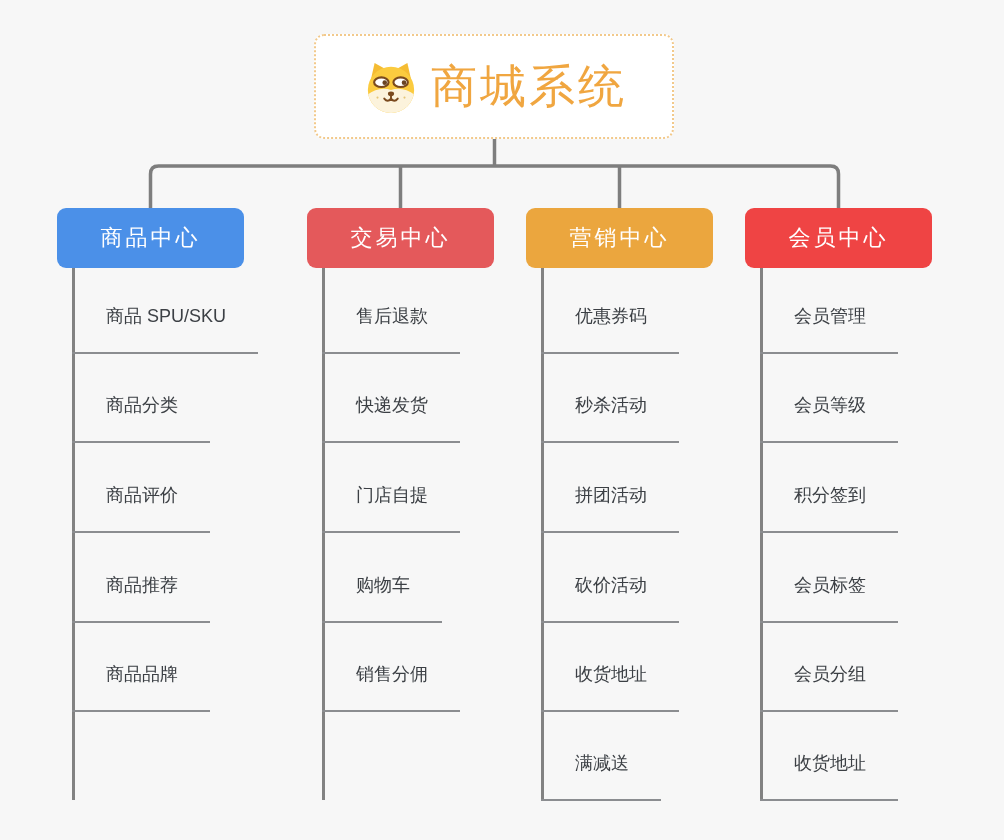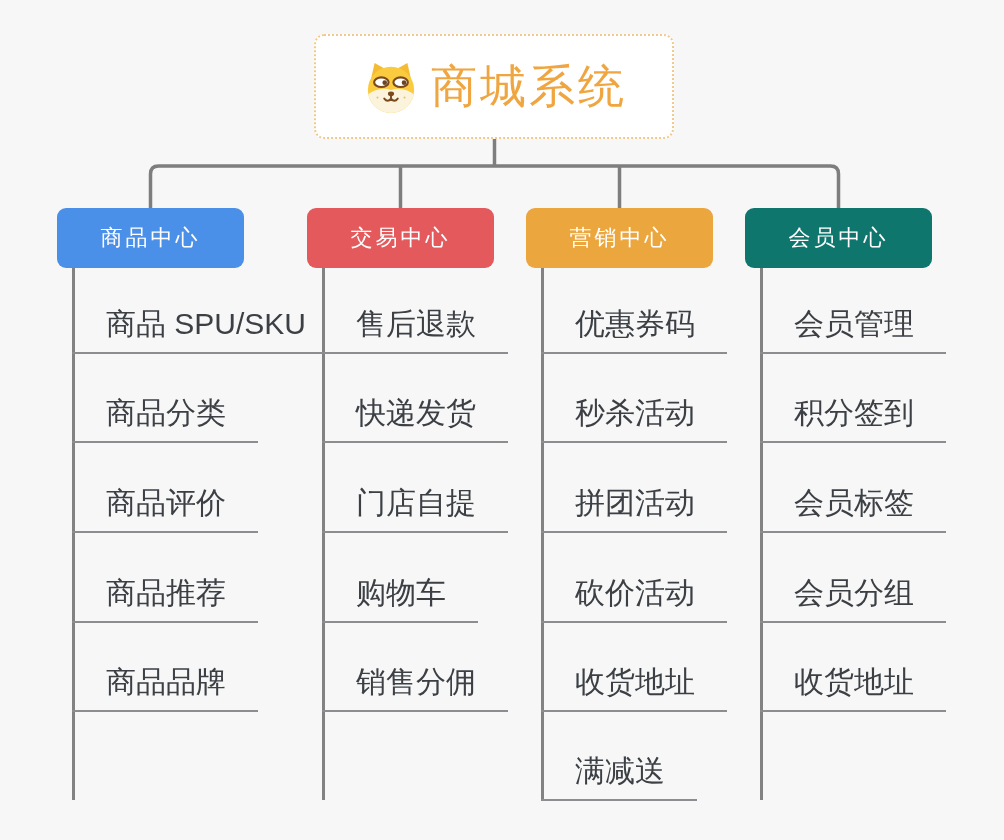--- a/index.html
+++ b/index.html
@@ -69,21 +69,21 @@
   }
   .leaf{
     position:absolute;
     left:15px;
     height:50px;
     box-sizing:border-box;
     display:flex;
     align-items:flex-start;
     padding:0 32px 7px 34px;
     border-bottom:2px solid #8b8d90;
-    font-size:30px;
+    font-size:18px;
     color:#3c4045;
     white-space:nowrap;
   }
   .leaf:nth-child(3){top:96px;}
   .leaf:nth-child(4){top:185px;}
   .leaf:nth-child(5){top:275px;}
   .leaf:nth-child(6){top:365px;}
   .leaf:nth-child(7){top:454px;}
   .leaf:nth-child(8){top:543px;}
 </style>
@@ -179,26 +179,29 @@
       </div>
     <div class="leaf">
         <span>收货地址</span>
       </div>
     <div class="leaf">
         <span>满减送</span>
       </div>
   </div>
 
   <div class="branch branch-3">
-    <div class="branch-node" style="background: #0f766e;">会员中心</div>
+    <div class="branch-node" style="background: #ef4444;">会员中心</div>
     <div class="trunk"></div>
     <div class="leaf">
         <span>会员管理</span>
       </div>
     <div class="leaf">
+        <span>会员等级</span>
+      </div>
+    <div class="leaf">
         <span>积分签到</span>
       </div>
     <div class="leaf">
         <span>会员标签</span>
       </div>
     <div class="leaf">
         <span>会员分组</span>
       </div>
     <div class="leaf">
         <span>收货地址</span>

